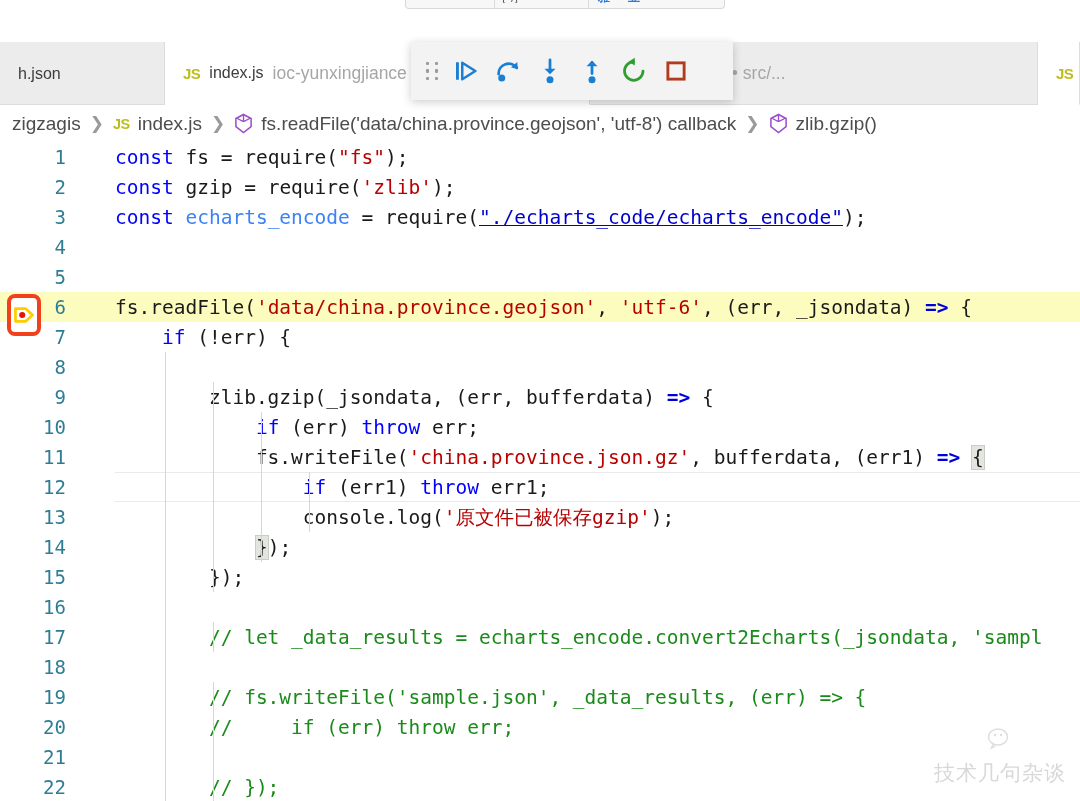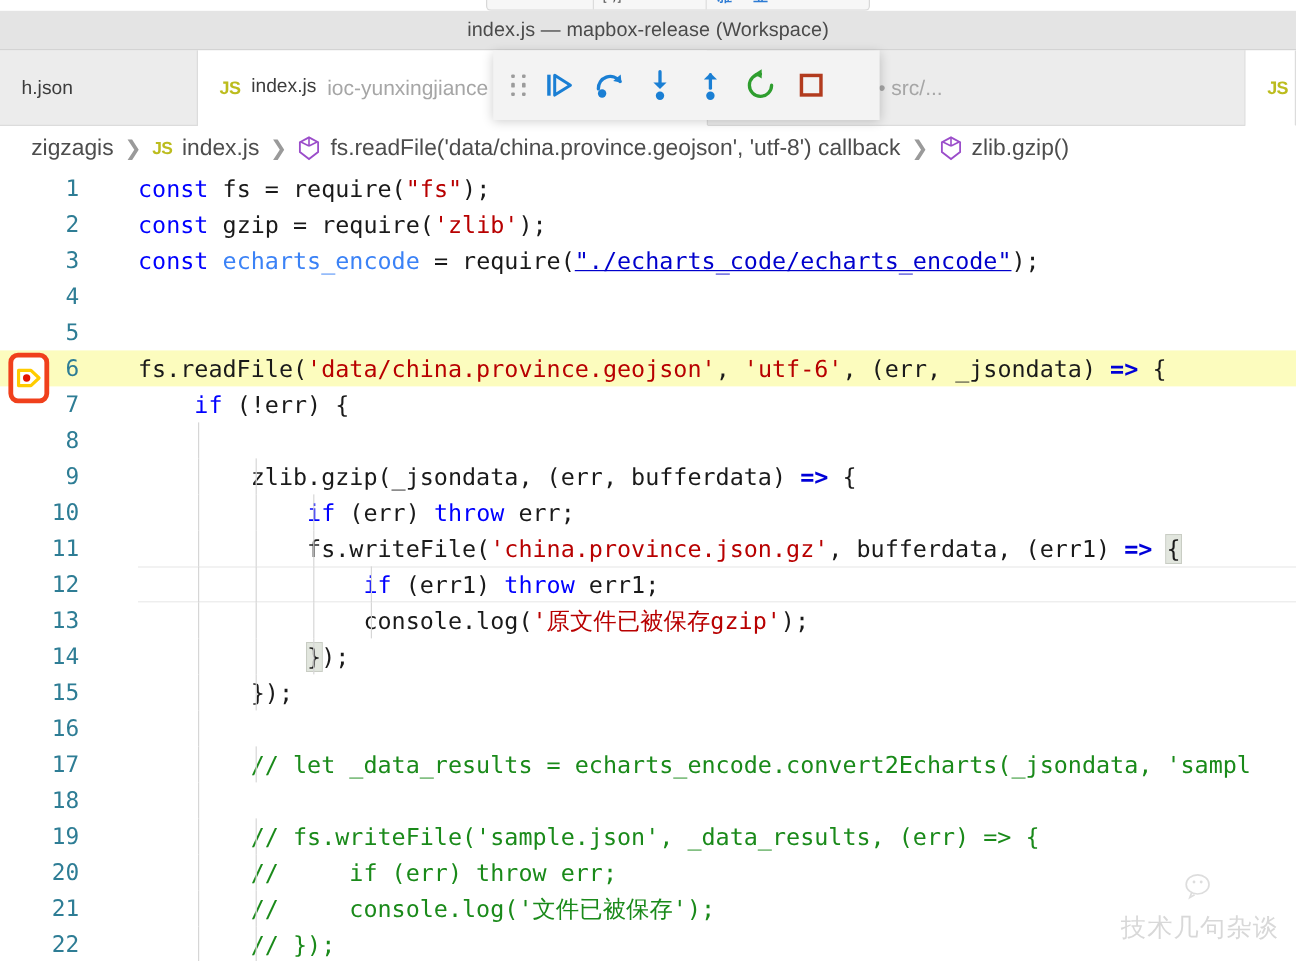--- a/index.html
+++ b/index.html
@@ -76,21 +76,21 @@
     width: 42px; height: 44px; display: flex; align-items: center; justify-content: center;
   }
   .dbg-grip { width: 26px; height: 44px; display:flex; align-items:center; justify-content:center; }
   .grip-dots { display: grid; grid-template-columns: 4px 4px; grid-gap: 4px 5px; }
   .grip-dots i { display:block; width:3.5px; height:3.5px; background:#9b9b9b; border-radius:1px; }
 
   
   .breadcrumbs {
     position: absolute; left: 0; top: 105px; width: 1080px; height: 37px;
     background: #ffffff;
-    display: flex; align-items: center; padding-left: 26px; gap: 8px;
+    display: flex; align-items: center; padding-left: 12px; gap: 8px;
     font-size: 19px; color: #4d4d4d; white-space: nowrap; overflow: hidden;
     font-family: "Liberation Sans", sans-serif;
   }
   .bc-sep { color: #9a9a9a; font-size: 17px; padding: 0 1px; }
   .bc-js { color: #bcbc1e; font-weight: 700; font-size: 14.5px; letter-spacing: -0.5px; }
   .bc-text { color: #4d4d4d; }
   .bc-sym { display:inline-flex; align-items:center; }
 
   
   .editor {
@@ -162,23 +162,20 @@
 <div id="app">
 
   <div class="ime-strip">
     <div class="ime-sep" style="left:88px"></div>
     <div class="ime-sep" style="left:182px"></div>
     <div class="ime-dark" style="left:96px">[-,]</div>
     <div class="ime-glyph" style="left:192px">雅</div>
     <div class="ime-glyph" style="left:222px">亚</div>
   </div>
 
-  <div class="titlebar">
-    <div class="title">index.js — mapbox-release (Workspace)</div>
-  </div>
 
   <div class="tabbar">
     <div class="tab inactive" style="width:165px;">
       <span class="tab-name">h.json</span>
     </div>
     <div class="tab active tab-clip" style="width:425px;">
       <span class="js-badge">JS</span>
       <span class="tab-name">index.js</span>
       <span class="tab-desc">ioc-yunxingjiance</span>
     </div>
@@ -285,21 +282,21 @@
         <div class="row"><div class="gutter-bp"></div><div class="lineno">11</div><div class="code"><span class="p">            fs.writeFile(</span><span class="s">'china.province.json.gz'</span><span class="p">, bufferdata, (err1) </span><span class="ar">=&gt;</span><span class="p"> </span><span class="bm">{</span></div><div class="iguide" style="left: 165px;"></div><div class="iguide" style="left: 213px;"></div><div class="iguide" style="left: 261px;"></div></div>
         <div class="row curline"><div class="gutter-bp"></div><div class="lineno">12</div><div class="code"><span class="p">                </span><span class="k">if</span><span class="p"> (err1) </span><span class="k">throw</span><span class="p"> err1;</span></div><div class="iguide" style="left: 165px;"></div><div class="iguide" style="left: 213px;"></div><div class="iguide" style="left: 261px;"></div><div class="iguide" style="left: 309px;"></div></div>
         <div class="row"><div class="gutter-bp"></div><div class="lineno">13</div><div class="code"><span class="p">                console.log(</span><span class="s">'原文件已被保存gzip'</span><span class="p">);</span></div><div class="iguide" style="left: 165px;"></div><div class="iguide" style="left: 213px;"></div><div class="iguide" style="left: 261px;"></div><div class="iguide" style="left: 309px;"></div></div>
         <div class="row"><div class="gutter-bp"></div><div class="lineno">14</div><div class="code"><span class="p">            </span><span class="bm">}</span><span class="p">);</span></div><div class="iguide" style="left: 165px;"></div><div class="iguide" style="left: 213px;"></div><div class="iguide" style="left: 261px;"></div></div>
         <div class="row"><div class="gutter-bp"></div><div class="lineno">15</div><div class="code"><span class="p">        });</span></div><div class="iguide" style="left: 165px;"></div><div class="iguide" style="left: 213px;"></div></div>
         <div class="row"><div class="gutter-bp"></div><div class="lineno">16</div><div class="code"></div><div class="iguide" style="left: 165px;"></div></div>
         <div class="row"><div class="gutter-bp"></div><div class="lineno">17</div><div class="code"><span class="c">        // let _data_results = echarts_encode.convert2Echarts(_jsondata, 'sampl</span></div><div class="iguide" style="left: 165px;"></div><div class="iguide" style="left: 213px;"></div></div>
         <div class="row"><div class="gutter-bp"></div><div class="lineno">18</div><div class="code"></div><div class="iguide" style="left: 165px;"></div></div>
         <div class="row"><div class="gutter-bp"></div><div class="lineno">19</div><div class="code"><span class="c">        // fs.writeFile('sample.json', _data_results, (err) =&gt; {</span></div><div class="iguide" style="left: 165px;"></div><div class="iguide" style="left: 213px;"></div></div>
         <div class="row"><div class="gutter-bp"></div><div class="lineno">20</div><div class="code"><span class="c">        //     if (err) throw err;</span></div><div class="iguide" style="left: 165px;"></div><div class="iguide" style="left: 213px;"></div></div>
-        <div class="row"><div class="gutter-bp"></div><div class="lineno">21</div><div class="code"><span class="c">        //     console.log('文件已被保存');</span></div><div class="iguide" style="left: 165px;"></div><div class="iguide" style="left: 213px;"></div></div>
+        <div class="row"><div class="gutter-bp"></div><div class="lineno">21</div><div class="iguide" style="left: 165px;"></div><div class="iguide" style="left: 213px;"></div></div>
         <div class="row"><div class="gutter-bp"></div><div class="lineno">22</div><div class="code"><span class="c">        // });</span></div><div class="iguide" style="left: 165px;"></div><div class="iguide" style="left: 213px;"></div></div>
       </div>
 
     <div class="bp-focus" style="top:152px;">
       <svg class="bp-glyph" viewBox="0 0 22 20">
         <path d="M1.5 3 L13 3 L20.5 10 L13 17 L1.5 17 Z" fill="#ffffff" stroke="#ffcc00" stroke-width="3" stroke-linejoin="round"></path>
         <circle cx="9" cy="10" r="3.4" fill="#e51400"></circle>
       </svg>
     </div>
   </div>

